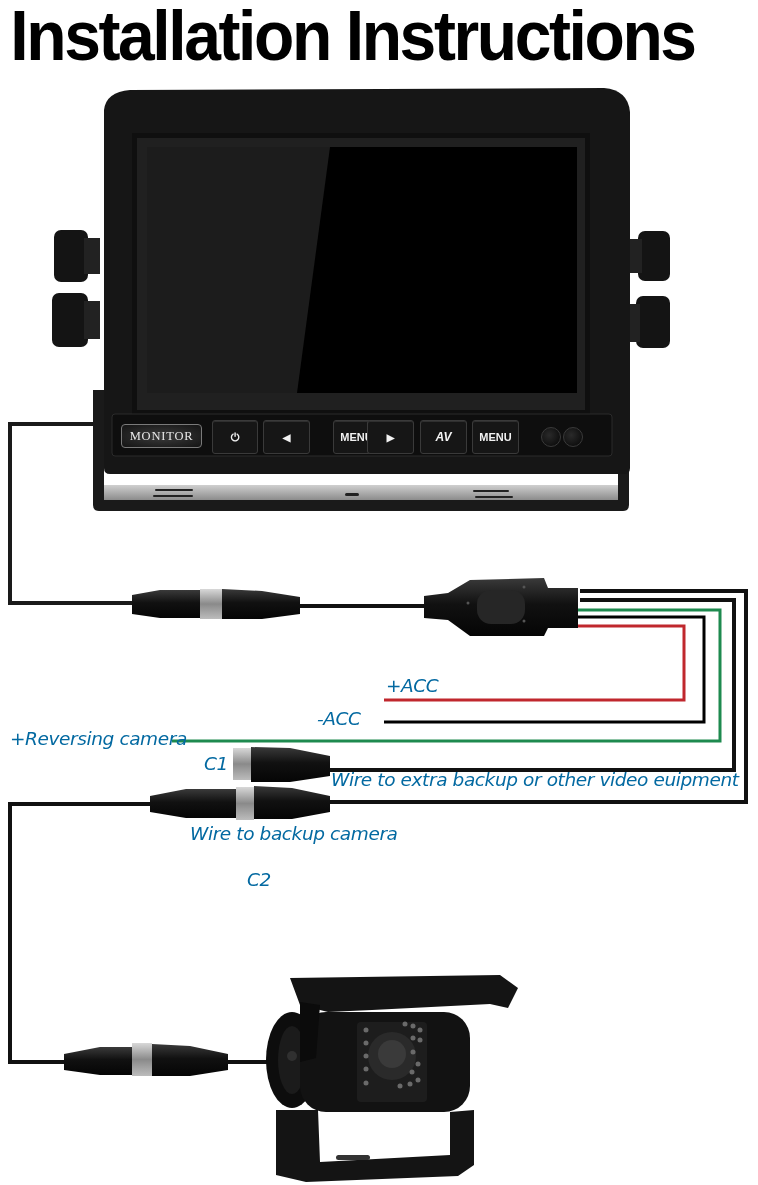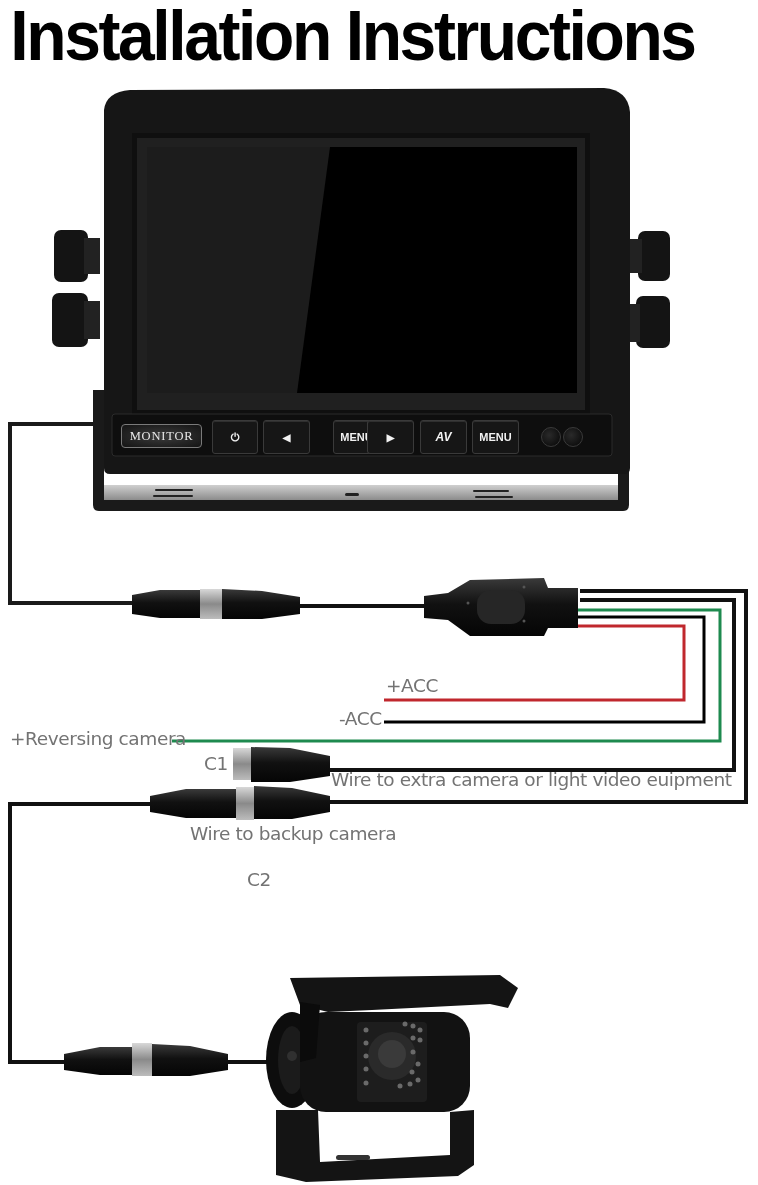--- a/index.html
+++ b/index.html
@@ -4,21 +4,21 @@
 <style>
   html, body { margin: 0; padding: 0; background: #ffffff; }
   body { width: 758px; height: 1185px; position: relative; overflow: hidden;
          font-family: "Liberation Sans", "DejaVu Sans", sans-serif; }
   .title { position: absolute; left: 0; top: -6px; width: 758px; text-align: center;
            font-family: "Liberation Sans", sans-serif; font-weight: 700; font-size: 71px;
            letter-spacing: -2.6px; color: #000; transform: scaleX(0.93); transform-origin: left top;
            white-space: nowrap; line-height: 84px; }
   svg.diagram { position: absolute; left: 0; top: 0; }
   .lbl { position: absolute; font-family: "DejaVu Sans", sans-serif; font-size: 18.5px;
-         color: #737373; white-space: nowrap; letter-spacing: -0.4px; line-height: 1; }
+         color: #0369a1; white-space: nowrap; letter-spacing: -0.4px; line-height: 1; font-style: italic; }
   .btn { position: absolute; top: 420px; height: 32px; background: #161616;
          border: 1px solid #3a3a3a; border-radius: 3px; color: #f2f2f2;
          font-family: "Liberation Sans", sans-serif; font-weight: 700; font-size: 11px;
          display: flex; align-items: center; justify-content: center;
          box-shadow: inset 0 1px 0 #2f2f2f; }
   .badge { position: absolute; left: 121px; top: 424px; width: 79px; height: 22px;
            border-radius: 4px; background: radial-gradient(#3c3c3c, #141414);
            border: 1px solid #7a7a7a; color: #e8e8e8; font-family: Liberation Serif, serif;
            font-size: 12.5px; letter-spacing: 0.8px; display: flex; align-items: center;
            justify-content: center; }
@@ -192,18 +192,18 @@
 <div class="btn" style="left:420px; width:45px; font-size:12px;font-style:italic;">
   <span>AV</span>
 </div>
 <div class="btn" style="left:472px; width:45px;">
   <span>MENU</span>
 </div>
 <div class="sensor" style="left:541px;"></div>
 <div class="sensor" style="left:563px;"></div>
 
 <div class="lbl" style="left:386px; top:677px;">+ACC</div>
-<div class="lbl" style="left:339px; top:710px;">-ACC</div>
+<div class="lbl" style="left:317px; top:710px;">-ACC</div>
 <div class="lbl" style="left:10px; top:730px;">+Reversing camera</div>
 <div class="lbl" style="left:204px; top:755px;">C1</div>
-<div class="lbl" style="left:331px; top:771px;">Wire to extra camera or light video euipment</div>
+<div class="lbl" style="left:331px; top:771px;">Wire to extra backup or other video euipment</div>
 <div class="lbl" style="left:247px; top:827px;margin-top:44px;">C2</div>
 <div class="lbl" style="left:190px; top:825px;">Wire to backup camera</div>
 
 </body></html>

